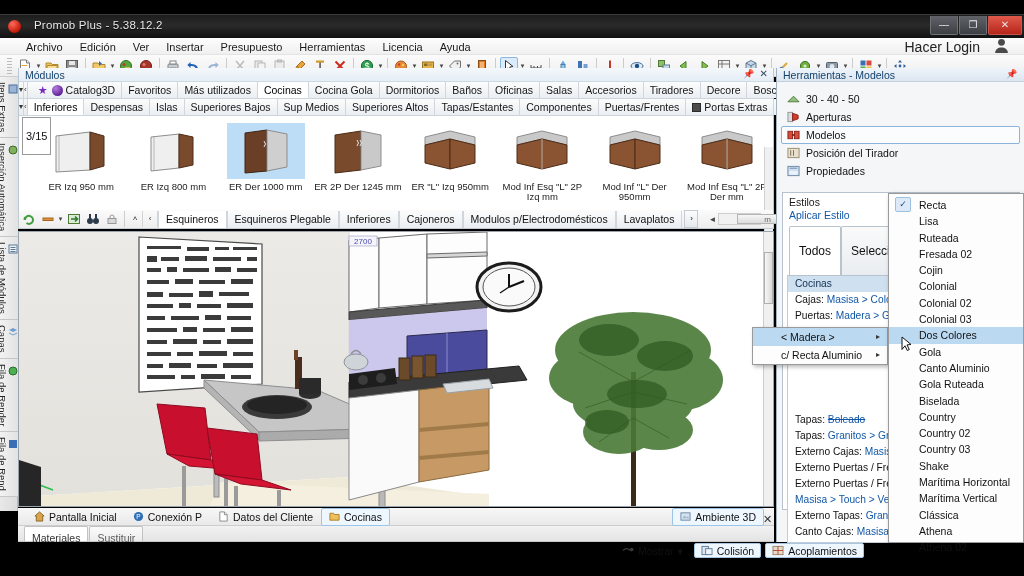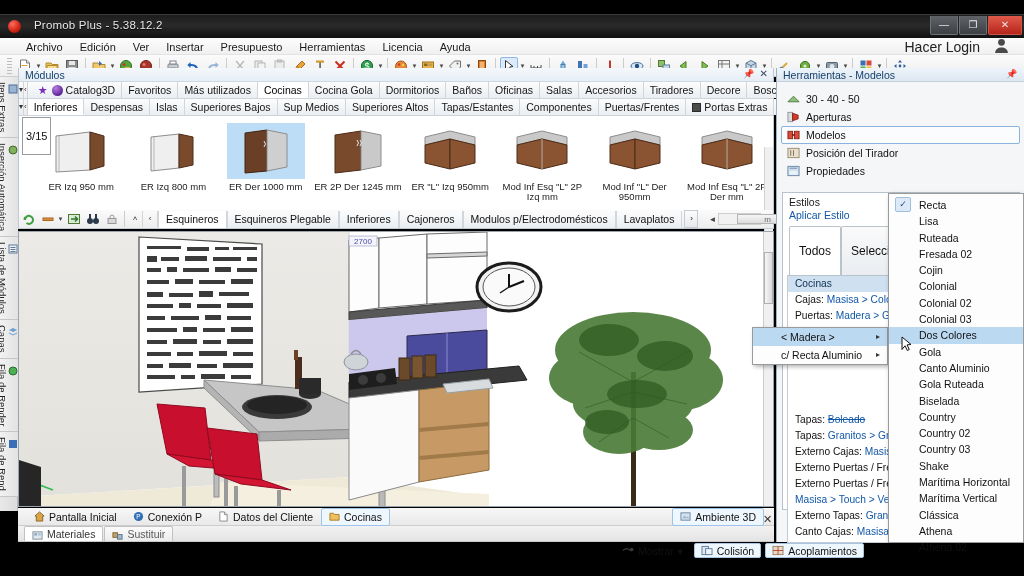--- a/index.html
+++ b/index.html
@@ -204,24 +204,25 @@
   .doctab.active { background:#eef6fe; border:1px solid #9dc4e6; }
   .doctab-right { margin-left:auto; margin-right:10px; }
 
   
   .mattabs {
     position:absolute; left:18px; top:526px; width:756px; height:16px;
     background:linear-gradient(to bottom,#f2f2f2,#e4e4e4);
     border-bottom:1px solid #c8c8c8; display:flex; align-items:flex-end; padding-left:6px; gap:1px;
   }
   .mattab {
-    display:flex; align-items:flex-end; gap:4px; padding:0 7px;
+    display:flex; align-items:flex-start; gap:4px; padding:0 7px;
     font-size:10.5px; color:#5a5a5a; line-height:14px; height:15px;
     border:1px solid #c2c2c2; border-bottom:none; border-radius:2px 2px 0 0;
     background:linear-gradient(to bottom,#fbfbfb,#ececec);
+    flex-direction:column;
   }
   .mattab.active { background:#fff; color:#333; }
 
   
   .statusbar {
     position:absolute; left:0; top:542px; width:1024px; height:17px;
     background:linear-gradient(to bottom,#fafafa,#eeeeee);
     border-top:1px solid #d3d3d3;
     font-size:10.5px; color:#1a1a1a; padding:2px 0 0 6px;
   }

